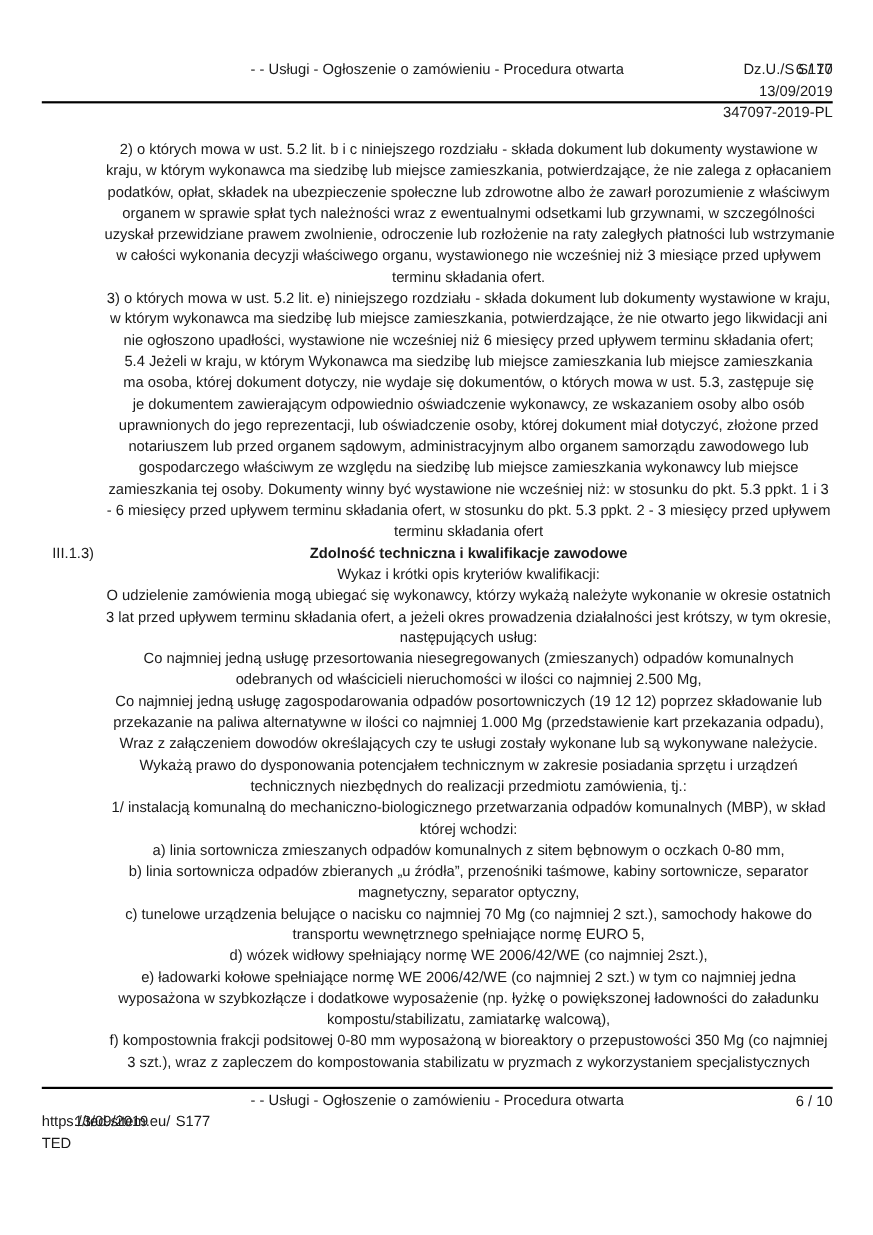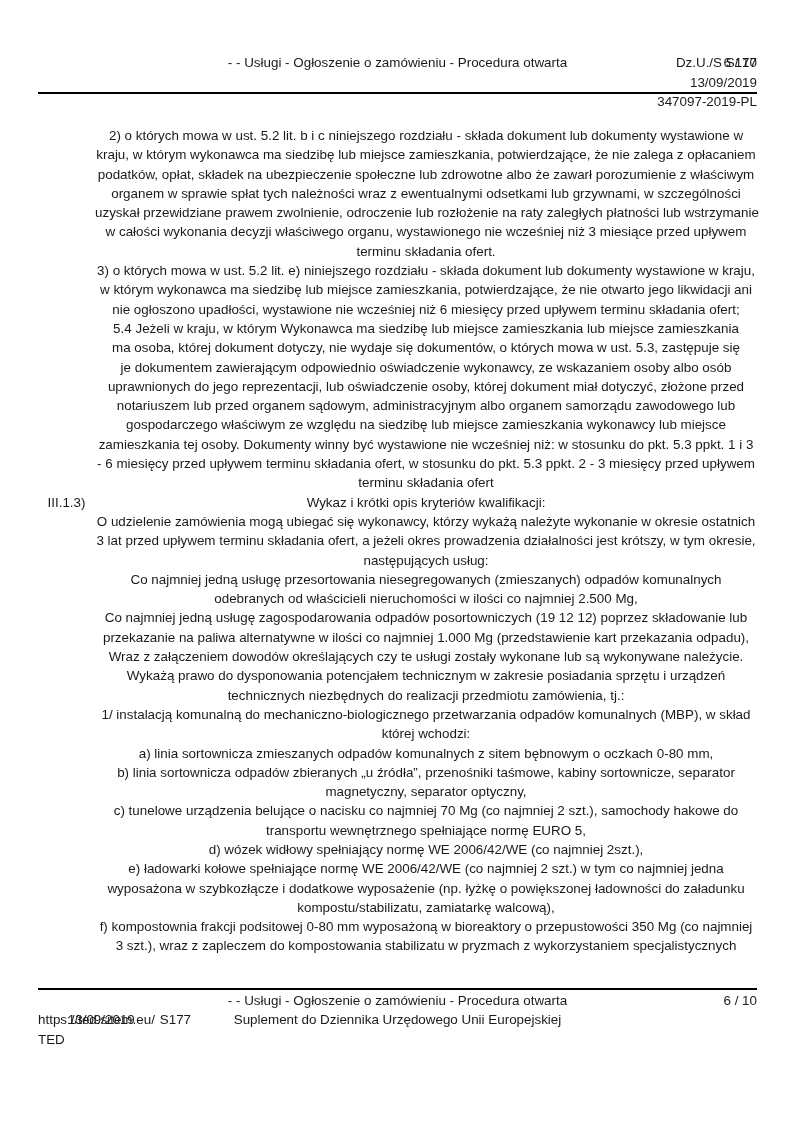--- a/index.html
+++ b/index.html
@@ -125,20 +125,21 @@
 gospodarczego właściwym ze względu na siedzibę lub miejsce zamieszkania wykonawcy lub miejsce
 zamieszkania tej osoby. Dokumenty winny być wystawione nie wcześniej niż: w stosunku do pkt. 5.3 ppkt. 1 i 3
 - 6 miesięcy przed upływem terminu składania ofert, w stosunku do pkt. 5.3 ppkt. 2 - 3 miesięcy przed upływem
 terminu składania ofert</div>
       </div>
     </div>
 
     <div class="row">
       <div class="label">III.1.3)</div>
       <div class="text">
+        <div class="heading-bold">Zdolność techniczna i kwalifikacje zawodowe</div>
         <div class="lines">Wykaz i krótki opis kryteriów kwalifikacji:
 O udzielenie zamówienia mogą ubiegać się wykonawcy, którzy wykażą należyte wykonanie w okresie ostatnich
 3 lat przed upływem terminu składania ofert, a jeżeli okres prowadzenia działalności jest krótszy, w tym okresie,
 następujących usług:
 Co najmniej jedną usługę przesortowania niesegregowanych (zmieszanych) odpadów komunalnych
 odebranych od właścicieli nieruchomości w ilości co najmniej 2.500 Mg,
 Co najmniej jedną usługę zagospodarowania odpadów posortowniczych (19 12 12) poprzez składowanie lub
 przekazanie na paliwa alternatywne w ilości co najmniej 1.000 Mg (przedstawienie kart przekazania odpadu),
 Wraz z załączeniem dowodów określających czy te usługi zostały wykonane lub są wykonywane należycie.
 Wykażą prawo do dysponowania potencjałem technicznym w zakresie posiadania sprzętu i urządzeń
@@ -165,18 +166,17 @@
   <div class="footer">
     <div class="footer-left">
       <div class="fl-line">
         <span class="footer-date">13/09/2019</span><span>S177</span>
       </div>
       <div class="fl-line">https://ted.sitem.eu/</div>
       <div class="fl-line">TED</div>
     </div>
     <div class="footer-center">
       <div class="fc-line">- - Usługi - Ogłoszenie o zamówieniu - Procedura otwarta</div>
-      <div class="fc-line">Suplement do Dziennika Urzędowego Unii Europejskiej</div>
     </div>
     <div class="footer-right">6 / 10</div>
   </div>
 
 </div>
 
 </body></html>

